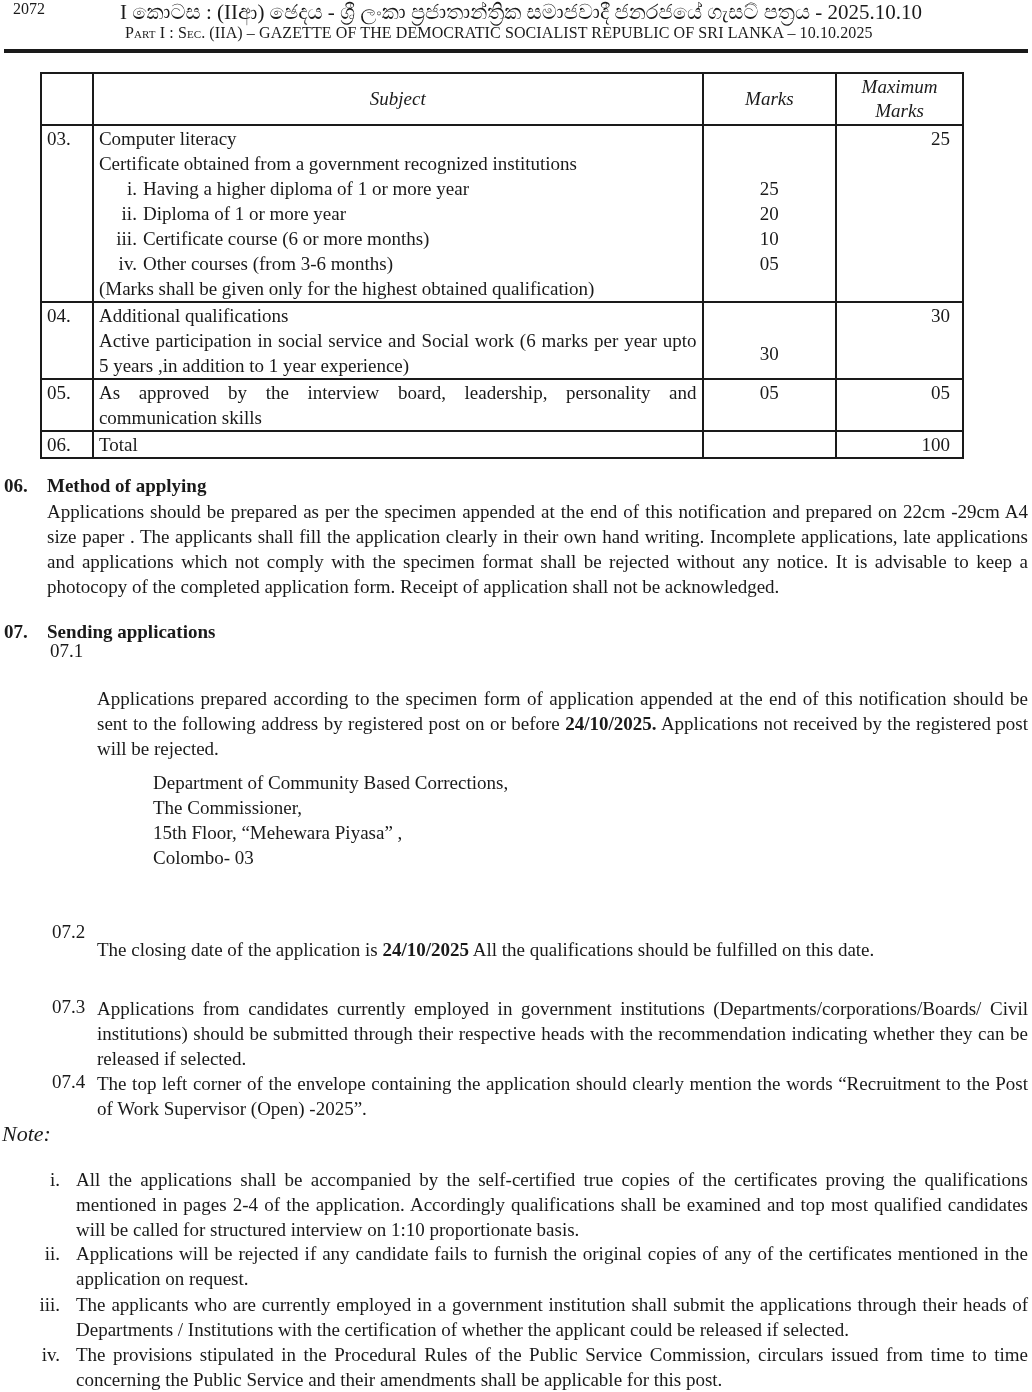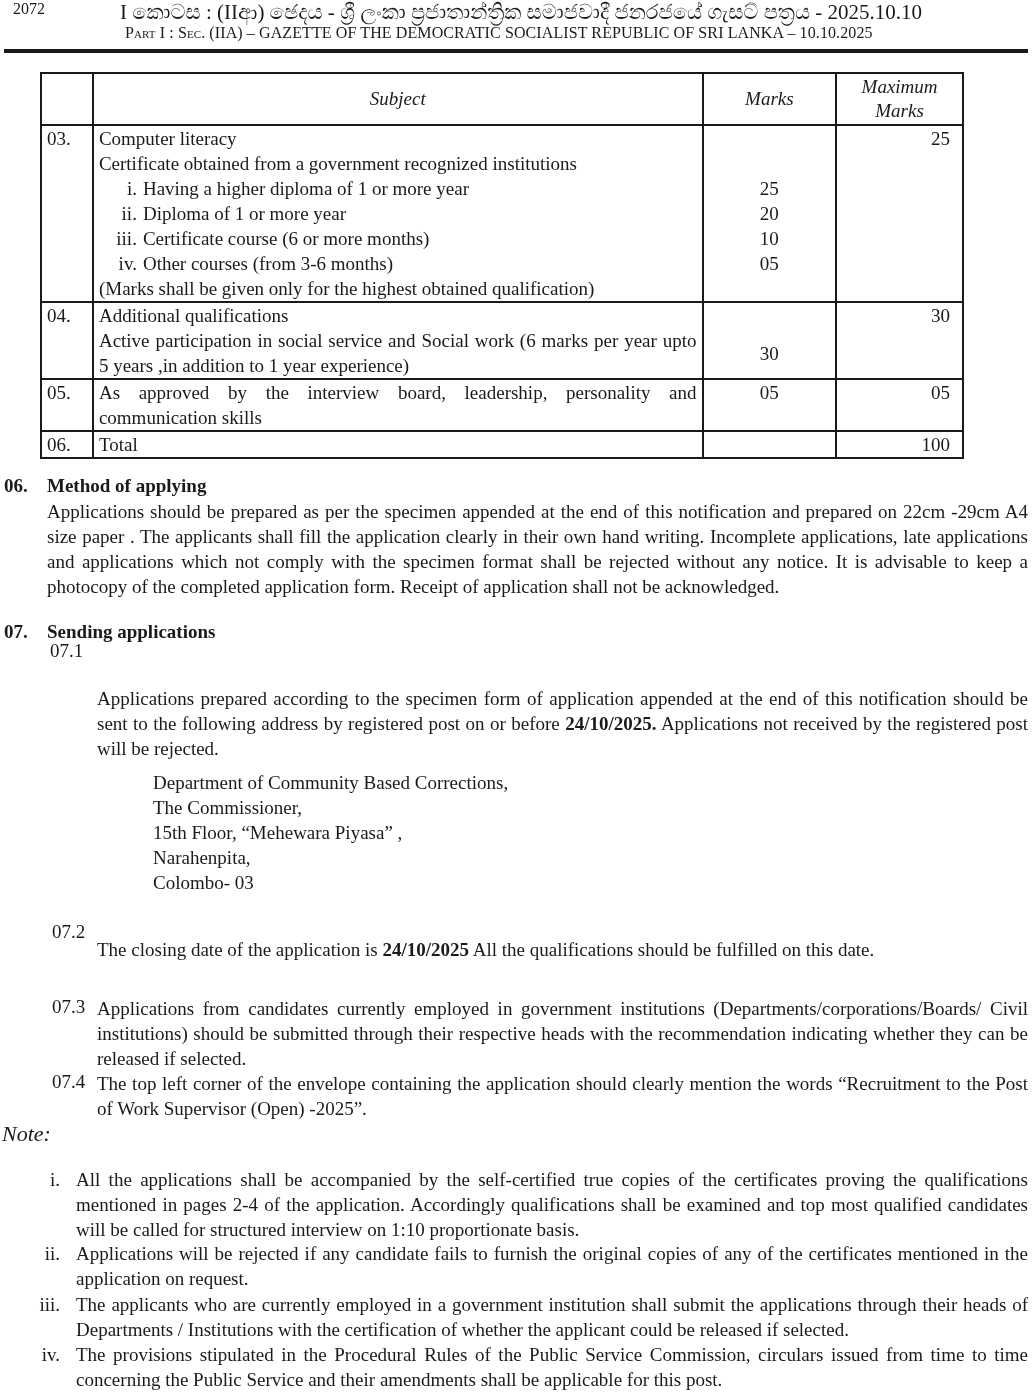--- a/index.html
+++ b/index.html
@@ -124,21 +124,20 @@
 <div class="abs sec-head" style="left:4px; top:621px;">07.</div>
 <div class="abs sec-head" style="left:47px; top:621px;">Sending applications</div>
 
 <div class="abs sub-num" style="left:50px; top:640px;">07.1</div>
 <div class="abs para" style="left:97px; top:642px; width:931px;margin-top:44px;"><span>Applications prepared according to the specimen form of application appended at the end of this notification should be sent to the following address by registered post on or before </span><span class="bold">24/10/2025.</span><span> Applications not received by the registered post will   be rejected.</span></div>
 
 <div class="abs addr" style="left:153px; top:770px;">
   <div>Department of Community Based Corrections,</div>
   <div>The Commissioner,</div>
   <div>15th Floor, “Mehewara Piyasa” ,</div>
-  <div>Narahenpita,</div>
   <div>Colombo- 03</div>
 </div>
 
 <div class="abs sub-num" style="left:52px; top:921px;">07.2</div>
 <div class="abs para" style="left:97px; top:921px; width:931px;margin-top:16px;"><span>The closing date of the application is </span><span class="bold">24/10/2025</span><span>  All the qualifications should be fulfilled on this date.</span></div>
 
 <div class="abs sub-num" style="left:52px; top:996px;">07.3</div>
 <div class="abs para" style="left:97px; top:996px; width:931px;">Applications from candidates currently employed in government institutions (Departments/corporations/Boards/ Civil institutions) should be submitted through their respective heads with the recommendation indicating whether they can be released if selected.</div>
 
 <div class="abs sub-num" style="left:52px; top:1071px;">07.4</div>

